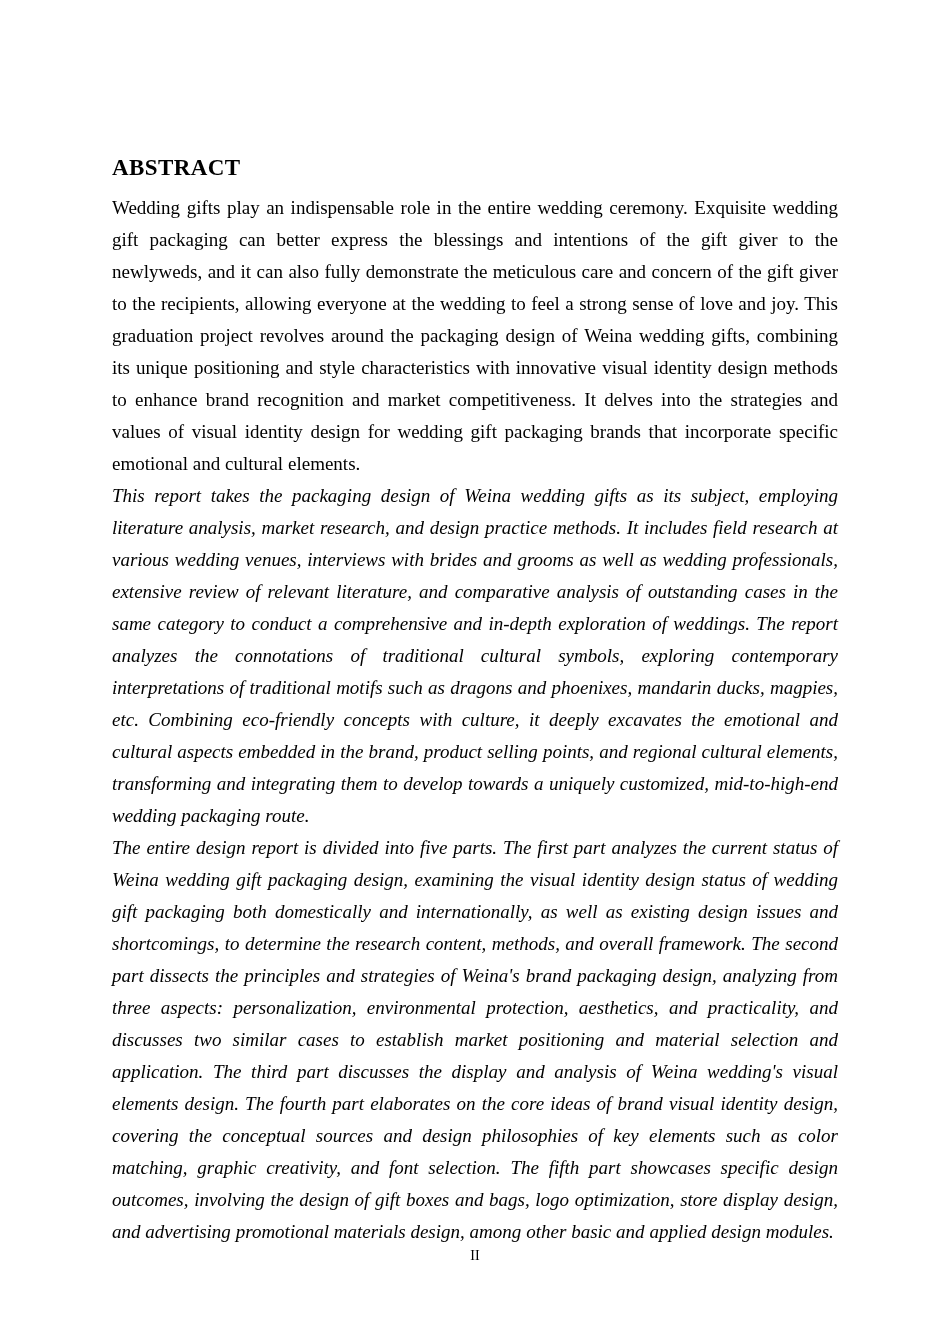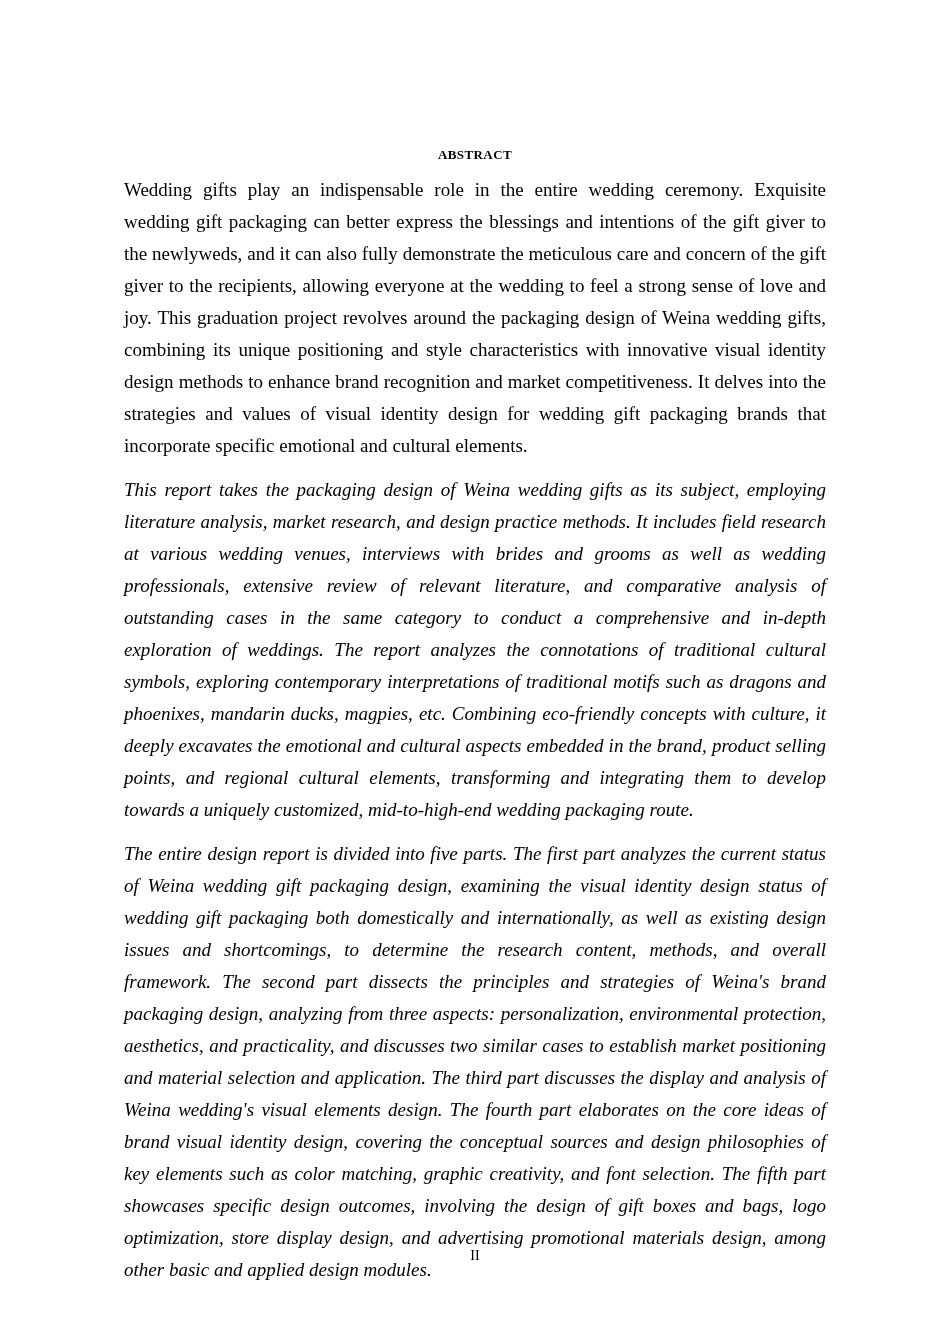--- a/index.html
+++ b/index.html
@@ -23,35 +23,34 @@
 
   
   .content {
     position: absolute;
     left: 112px;
     top: 148px;
     width: 726px;
   }
 
   .doc-heading {
-    font-size: 13px;
+    font-size: 23px;
     font-weight: bold;
-    text-align: center;
     letter-spacing: 0.4px;
     line-height: 1.0;
-    margin: 0 0 13px 0;
+    margin: 8px 0 13px 0;
     font-family: "Liberation Serif", "DejaVu Serif", serif;
   }
 
   .body-text {
     font-size: 19px;
     line-height: 32px;
     text-align: justify;
     text-justify: inter-word;
-    margin: 12px;
+    margin: 0;
     hyphens: none;
     word-spacing: 0.1px;
   }
 
   .body-text + .body-text {
     margin-top: 0;
     font-style: italic;
   }
 
   .page-number {

